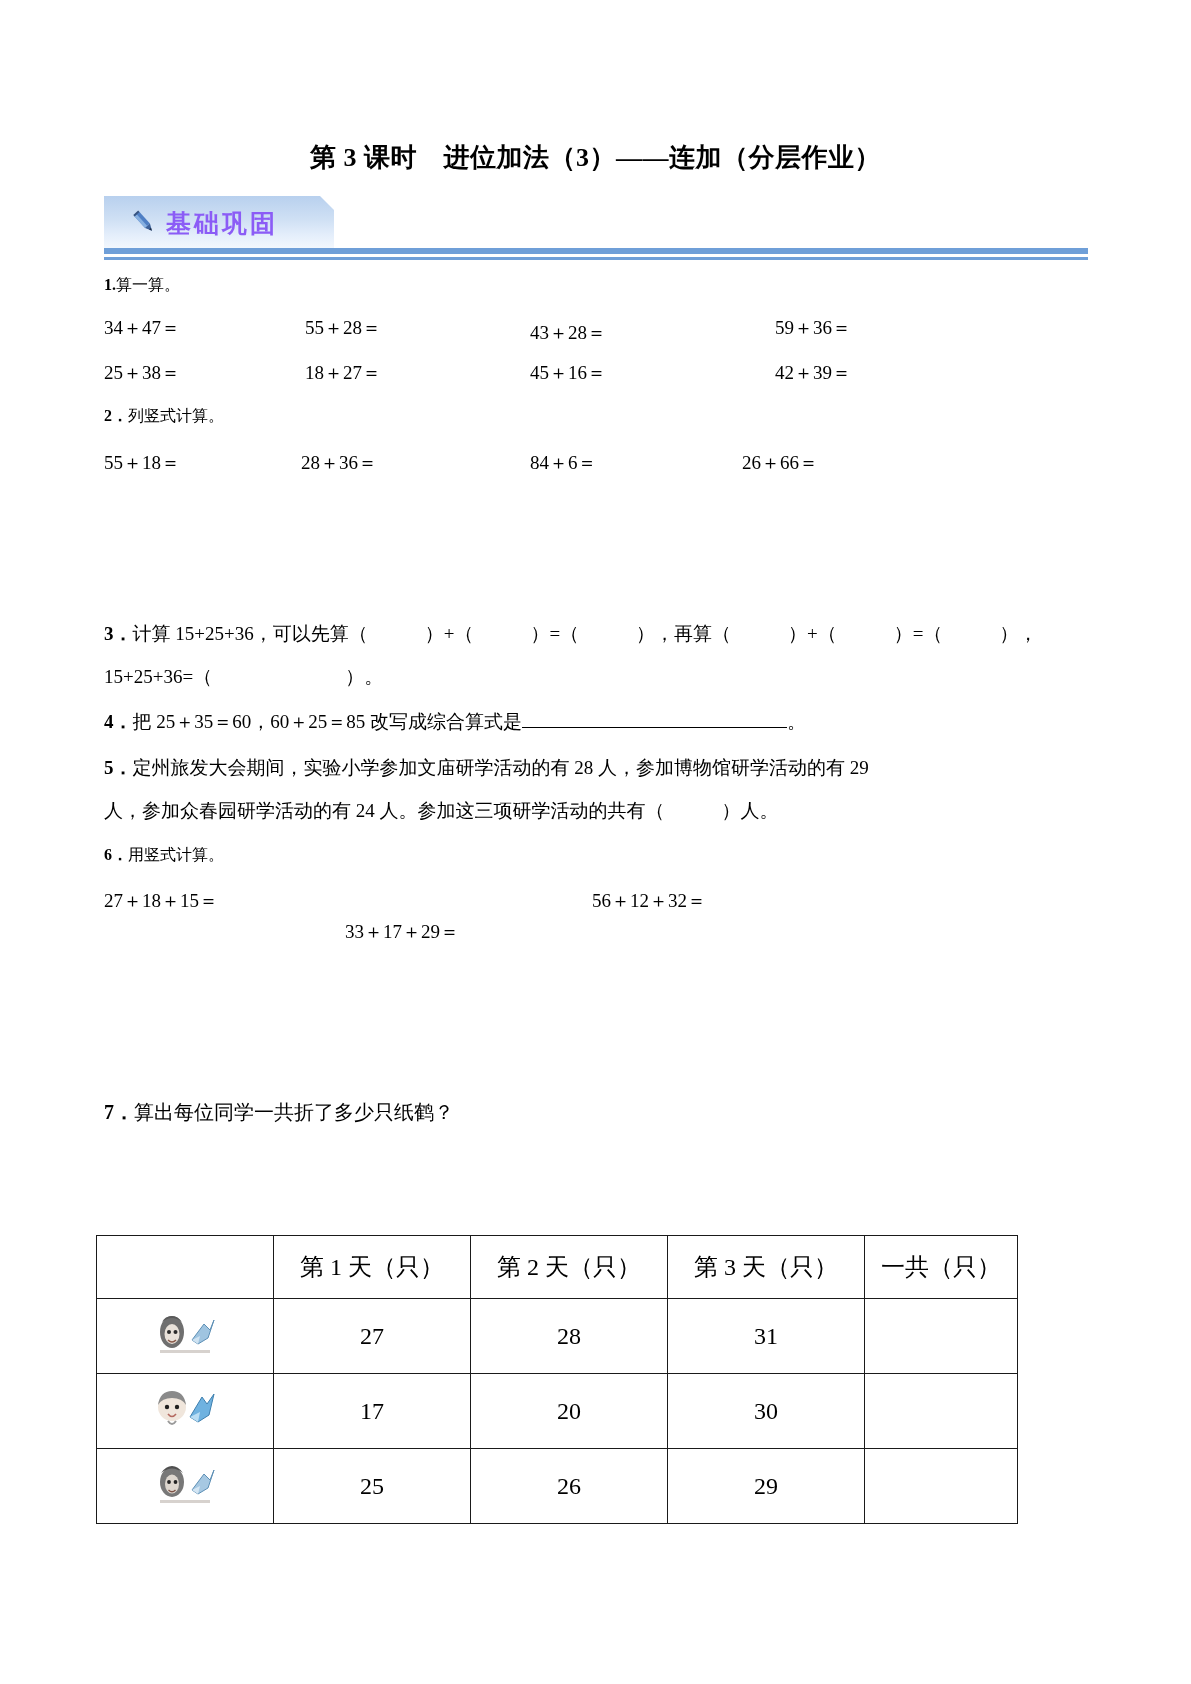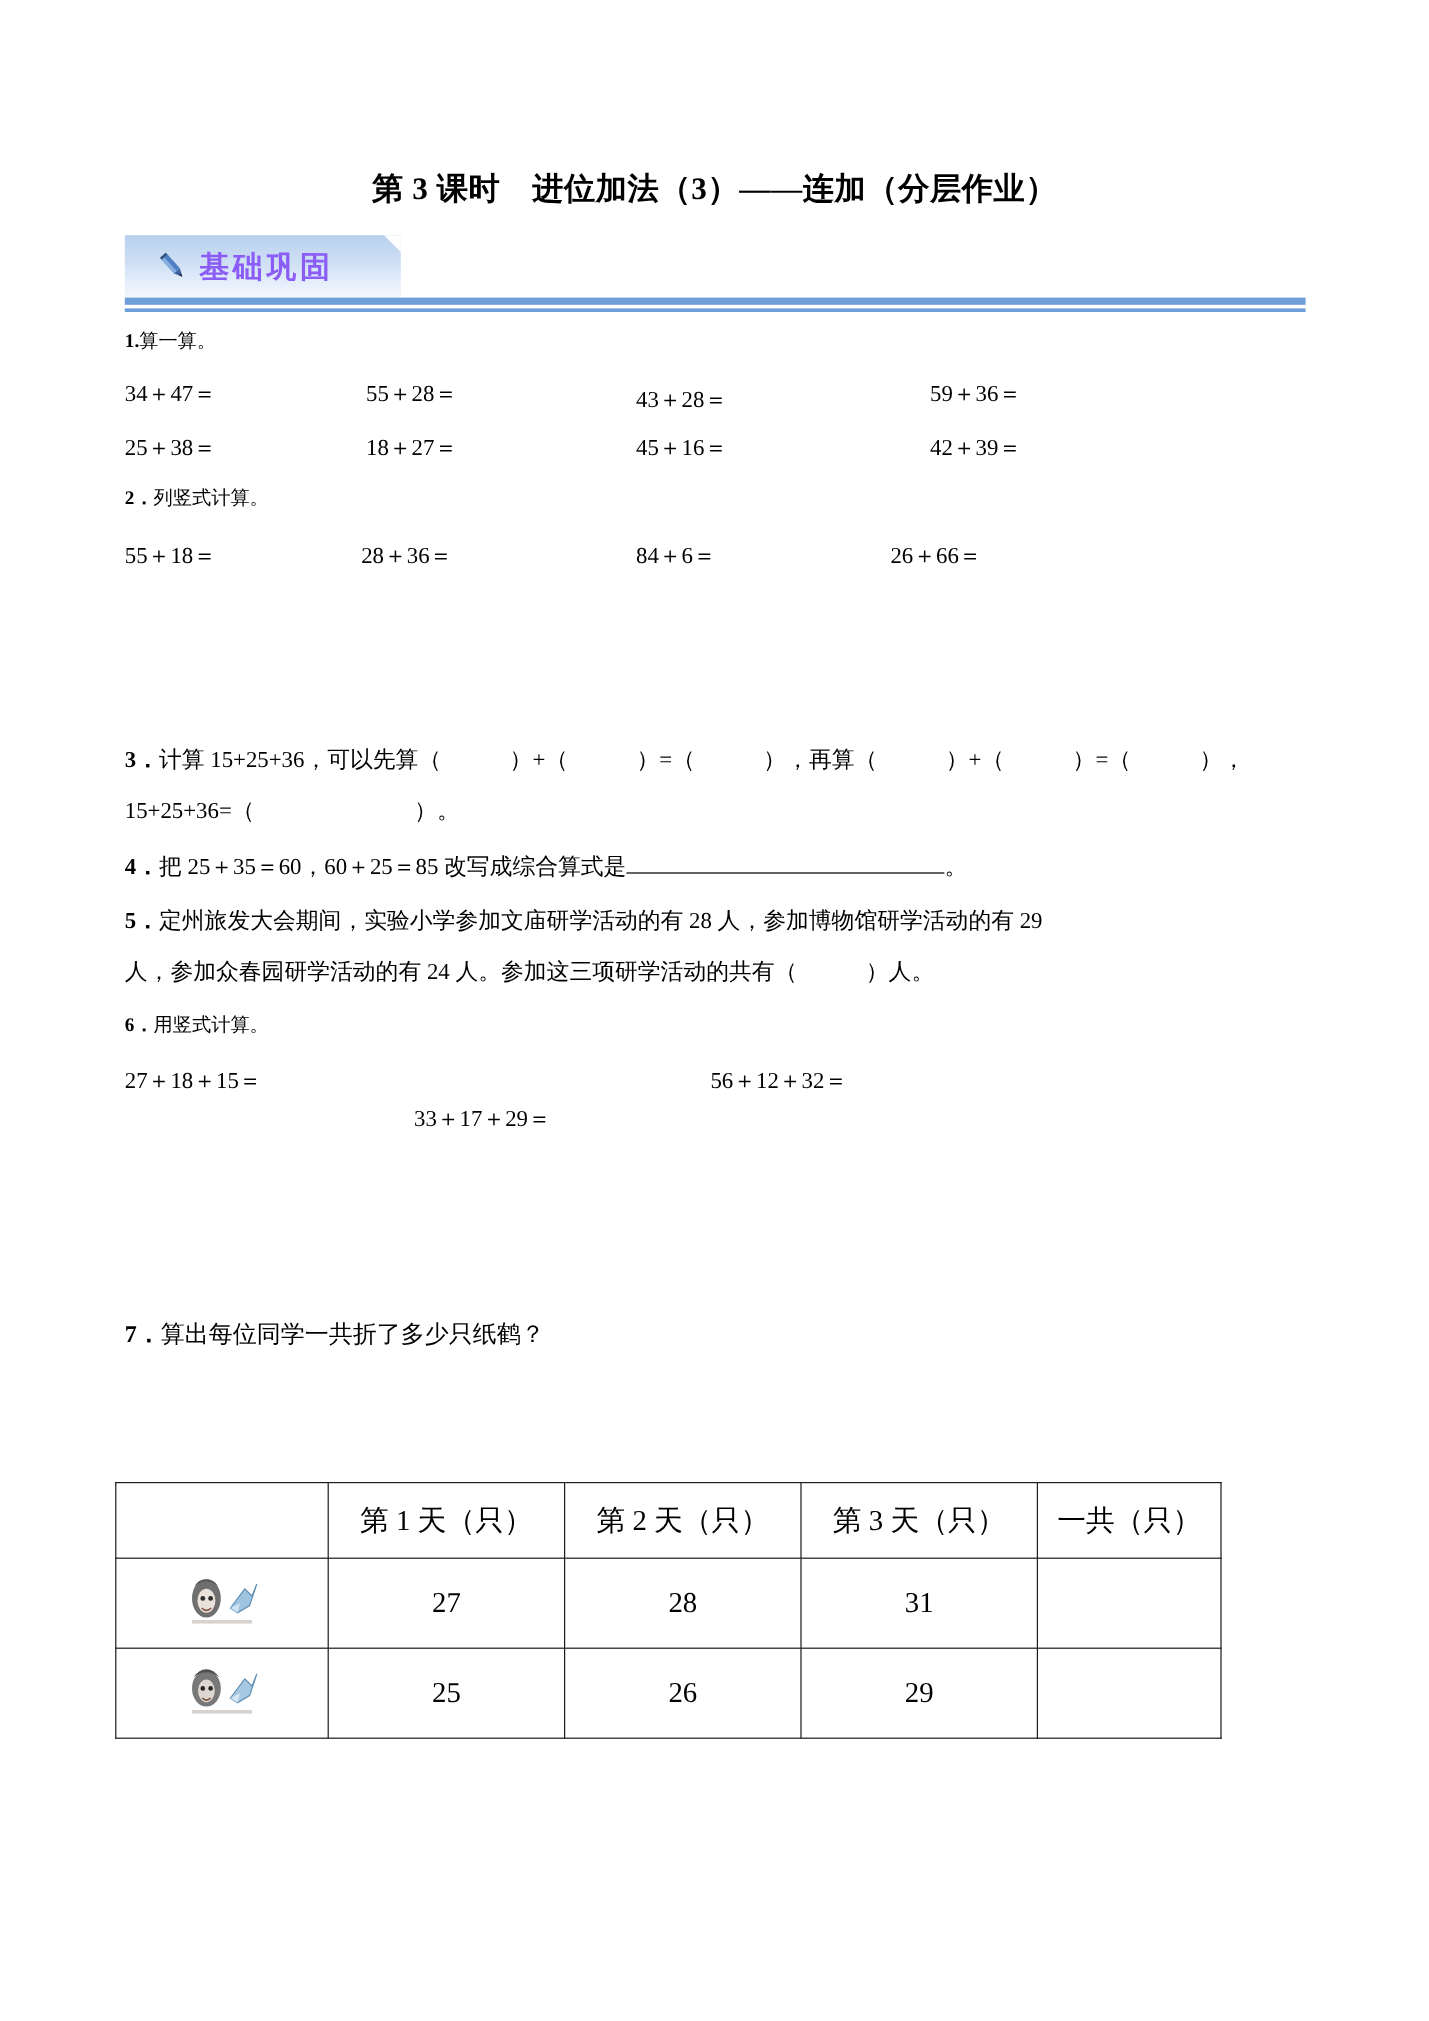--- a/index.html
+++ b/index.html
@@ -274,20 +274,40 @@
         </td>
         <td>27</td>
         <td>28</td>
         <td>31</td>
         <td></td>
       </tr>
       <tr>
         <td class="cell-pic">
           <div class="pic-holder">
             <svg width="62" height="52" viewBox="0 0 62 52" xmlns="http://www.w3.org/2000/svg">
+              <circle cx="18" cy="22" r="14" fill="#f0e6dc"></circle>
+              <path d="M4 20 q2 -14 14 -14 q12 0 14 14 q-4 -7 -14 -7 q-10 0 -14 7 z" fill="#8a8a8a"></path>
+              <circle cx="13" cy="22" r="2.2" fill="#1f1f1f"></circle>
+              <circle cx="23" cy="22" r="2.2" fill="#1f1f1f"></circle>
+              <path d="M14 29 q4 5 8 0" stroke="#b4685f" stroke-width="1.6" fill="none"></path>
+              <path d="M14 36 q4 6 8 0" stroke="#9a9a9a" stroke-width="2" fill="none"></path>
+              <path d="M36 32 L48 12 L53 19 L60 9 L55 30 L44 37 Z" fill="#6fb2e0" stroke="#3e7fae" stroke-width="1"></path>
+              <path d="M36 32 L46 27 L44 37 Z" fill="#b9ddf4"></path>
+            </svg>
+          </div>
+        </td>
+        <td>17</td>
+        <td>20</td>
+        <td>30</td>
+        <td></td>
+      </tr>
+      <tr>
+        <td class="cell-pic">
+          <div class="pic-holder">
+            <svg width="62" height="52" viewBox="0 0 62 52" xmlns="http://www.w3.org/2000/svg">
               <ellipse cx="18" cy="22" rx="12" ry="15" fill="#787878"></ellipse>
               <ellipse cx="18" cy="24" rx="7" ry="9.5" fill="#ded7cf"></ellipse>
               <circle cx="15" cy="22" r="1.9" fill="#242424"></circle>
               <circle cx="21.5" cy="22" r="1.9" fill="#242424"></circle>
               <path d="M14.5 30 q3.5 3.5 7 0" stroke="#7d5347" stroke-width="1.3" fill="none"></path>
               <path d="M7 13 q11 -9 22 0 q-5 -7 -11 -7 q-6 0 -11 7 z" fill="#4f4f4f"></path>
               <path d="M38 30 L50 14 L56 20 L60 10 L54 28 L44 34 Z" fill="#a6c8e2" stroke="#5d8fb5" stroke-width="1"></path>
               <path d="M38 30 L46 26 L44 34 Z" fill="#d4e6f4"></path>
               <rect x="6" y="40" width="50" height="3" fill="#d7d2ce"></rect>
             </svg>

